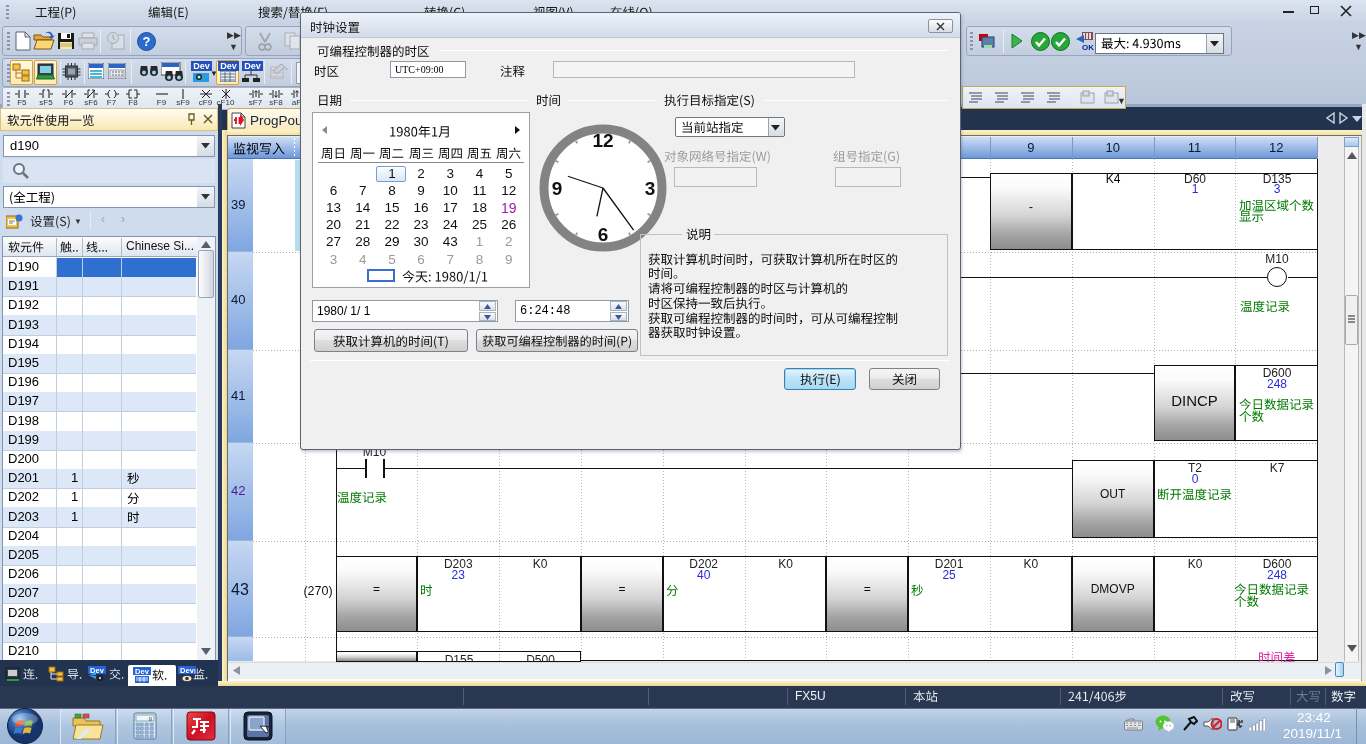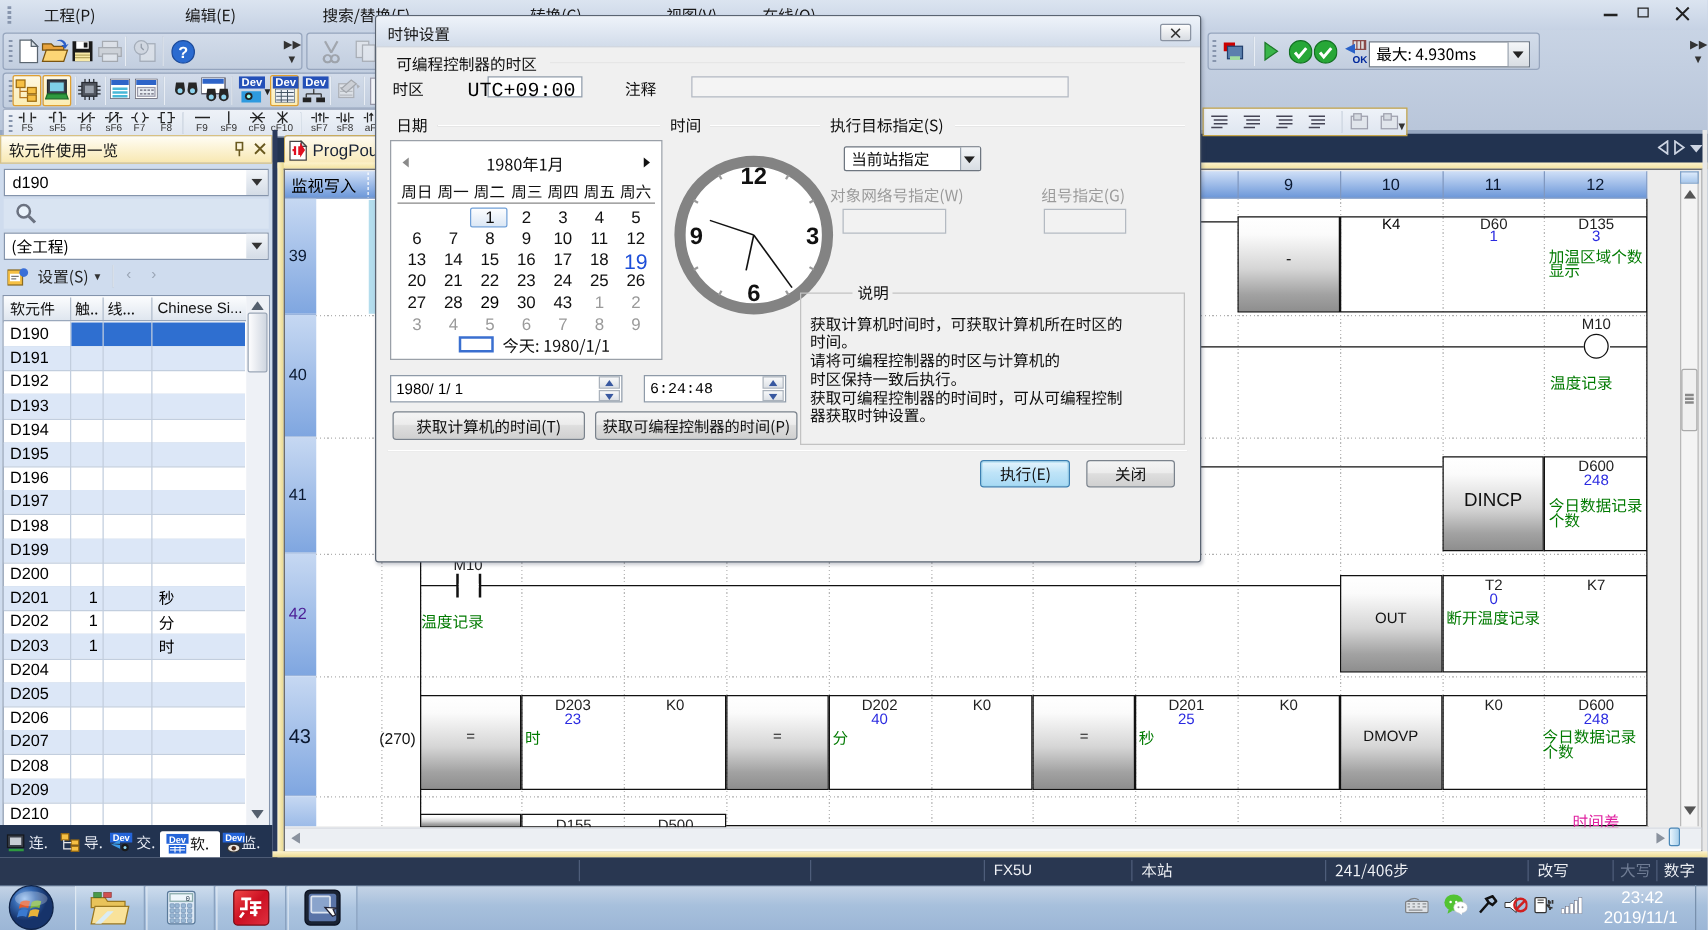--- a/index.html
+++ b/index.html
@@ -1072,21 +1072,21 @@
     <use href="#g85" x="6000"></use>
     <use href="#g47" x="7000"></use>
     <use href="#g56" x="8000"></use>
   </svg>
 <div class="abs" style="left:440px;top:50px;width:508px;height:1px;background:#a8a8a8;border-bottom:1px solid #fff"></div>
 <svg class="ct " style="left:314.0px;top:64.8px" width="25.0" height="12.5" viewBox="0 -880 2000 1000" fill="#111">
     <use href="#g47" x="0"></use>
     <use href="#g56" x="1000"></use>
   </svg>
 <div class="abs" style="left:390px;top:61px;width:76px;height:17px;background:#fff;border:1px solid #8e9aa8"></div>
-<div class="t" style="left:374px;top:64px;font-size:16px;font-family:Liberation Mono, monospace">UTC+09:00</div>
+<div class="t" style="left:395px;top:64px;font-size:10px;font-family:Liberation Serif, serif">UTC+09:00</div>
 <svg class="ct " style="left:500.0px;top:64.8px" width="25.0" height="12.5" viewBox="0 -880 2000 1000" fill="#111">
     <use href="#g86" x="0"></use>
     <use href="#g87" x="1000"></use>
   </svg>
 <div class="abs" style="left:553px;top:61px;width:302px;height:17px;background:#f4f4f4;border:1px solid #b2b8c2"></div>
 <svg class="ct " style="left:317.0px;top:93.8px" width="25.0" height="12.5" viewBox="0 -880 2000 1000" fill="#111">
     <use href="#g66" x="0"></use>
     <use href="#g88" x="1000"></use>
   </svg>
 <div class="abs" style="left:350px;top:100px;width:178px;height:1px;background:#a8a8a8;border-bottom:1px solid #fff"></div>
@@ -1164,21 +1164,21 @@
 <div class="t cc" style="left:421.1px;top:183.1px;font-size:13.5px;color:#111">9</div>
 <div class="t cc" style="left:450.3px;top:183.1px;font-size:13.5px;color:#111">10</div>
 <div class="t cc" style="left:479.5px;top:183.1px;font-size:13.5px;color:#111">11</div>
 <div class="t cc" style="left:508.7px;top:183.1px;font-size:13.5px;color:#111">12</div>
 <div class="t cc" style="left:333.5px;top:200.2px;font-size:13.5px;color:#111">13</div>
 <div class="t cc" style="left:362.7px;top:200.2px;font-size:13.5px;color:#111">14</div>
 <div class="t cc" style="left:391.9px;top:200.2px;font-size:13.5px;color:#111">15</div>
 <div class="t cc" style="left:421.1px;top:200.2px;font-size:13.5px;color:#111">16</div>
 <div class="t cc" style="left:450.3px;top:200.2px;font-size:13.5px;color:#111">17</div>
 <div class="t cc" style="left:479.5px;top:200.2px;font-size:13.5px;color:#111">18</div>
-<div class="t cc" style="left:508.7px;top:200.2px;font-size:17px;color:#1d4ed8">19</div>
+<div class="t cc" style="left:508.7px;top:200.2px;font-size:14px;color:#a21caf">19</div>
 <div class="t cc" style="left:333.5px;top:217.3px;font-size:13.5px;color:#111">20</div>
 <div class="t cc" style="left:362.7px;top:217.3px;font-size:13.5px;color:#111">21</div>
 <div class="t cc" style="left:391.9px;top:217.3px;font-size:13.5px;color:#111">22</div>
 <div class="t cc" style="left:421.1px;top:217.3px;font-size:13.5px;color:#111">23</div>
 <div class="t cc" style="left:450.3px;top:217.3px;font-size:13.5px;color:#111">24</div>
 <div class="t cc" style="left:479.5px;top:217.3px;font-size:13.5px;color:#111">25</div>
 <div class="t cc" style="left:508.7px;top:217.3px;font-size:13.5px;color:#111">26</div>
 <div class="t cc" style="left:333.5px;top:234.4px;font-size:13.5px;color:#111">27</div>
 <div class="t cc" style="left:362.7px;top:234.4px;font-size:13.5px;color:#111">28</div>
 <div class="t cc" style="left:391.9px;top:234.4px;font-size:13.5px;color:#000000">29</div>

